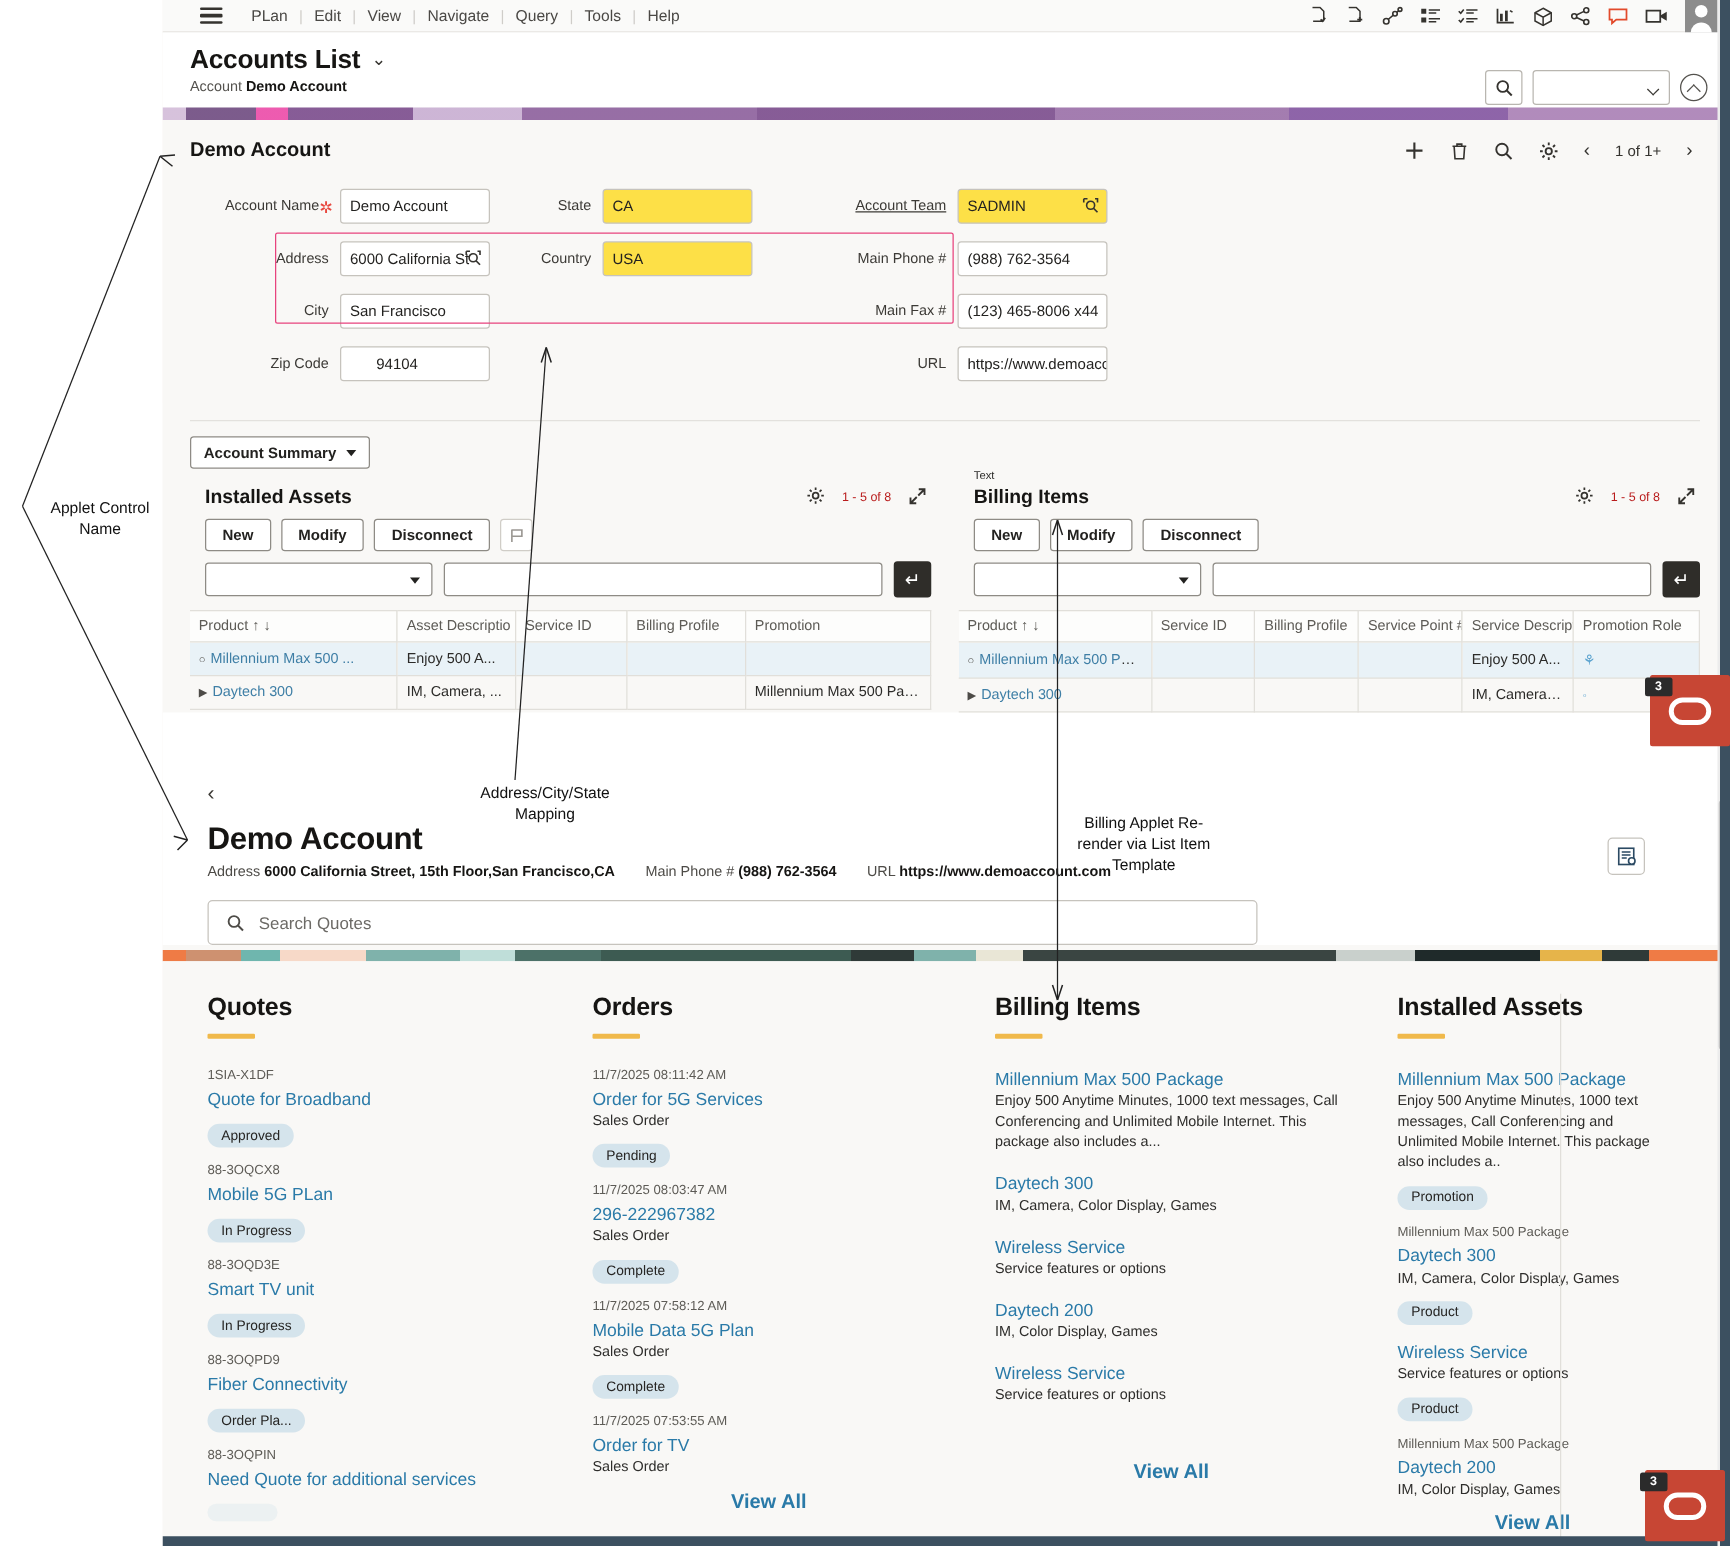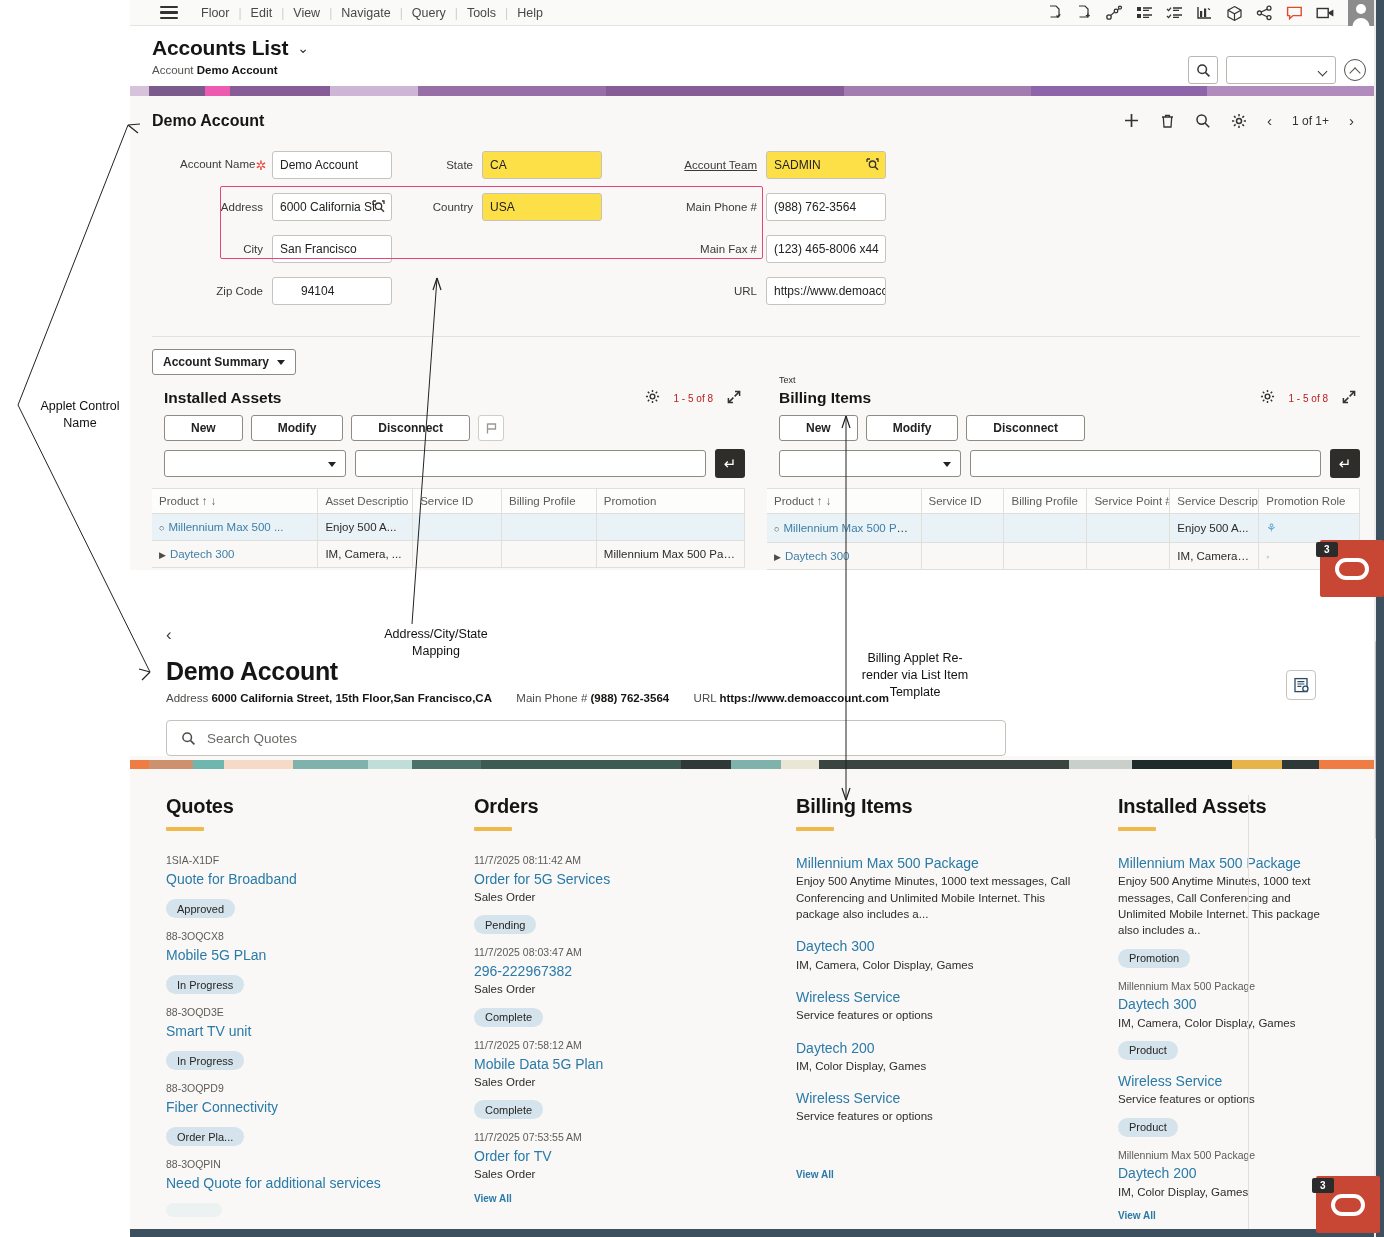--- a/index.html
+++ b/index.html
@@ -112,21 +112,21 @@
   .sumbtn i{ border-left:4px solid transparent;border-right:4px solid transparent;border-top:5px solid #232220;}
 
   
   .lists{ display:flex; gap:22px; padding:8px 22px 0 22px; position:relative;}
   .listapplet{ flex:1; min-width:0; position:relative;}
   .listapplet h3{ margin:6px 0 8px 12px; font-size:15.5px; font-weight:bold; color:#161513;}
   .list-tools{ position:absolute; right:4px; top:6px; display:flex; align-items:center; gap:14px;}
   .list-tools .pg{ font-size:10px; color:#b91c1c; white-space:nowrap;}
   .btnrow{ display:flex; gap:8px; margin:0 0 8px 12px; align-items:center;}
   .gbtn{ border:1px solid #8e8b85; background:#fff; border-radius:3px; height:26px;
-         padding:0 26px; font-size:12px; font-weight:bold; color:#232220; cursor:pointer;
+         padding:0 13px; font-size:12px; font-weight:bold; color:#232220; cursor:pointer;
          display:flex;align-items:center;}
   .flagbtn{ width:26px;height:26px;border:1px solid #d0cdc7;background:#fff;border-radius:3px;
             display:flex;align-items:center;justify-content:center;cursor:pointer;}
   .searchrow{ display:flex; gap:9px; margin:0 0 10px 12px; align-items:center;}
   .dropsel{ width:182px;height:27px;border:1px solid #8e8b85;background:#fff;border-radius:3px;position:relative;cursor:pointer;}
   .dropsel i{position:absolute;right:9px;top:11px;border-left:4px solid transparent;border-right:4px solid transparent;border-top:5px solid #232220;}
   .txtq{ flex:1;height:27px;border:1px solid #8e8b85;background:#fff;border-radius:3px;min-width:0;}
   .gobtn{ width:30px;height:29px;background:#2f2d29;border-radius:3px;color:#fff;
           display:flex;align-items:center;justify-content:center;font-size:15px;cursor:pointer;}
   table.grid{ border-collapse:collapse; width:100%; table-layout:fixed; font-size:11.5px;}
@@ -169,21 +169,21 @@
   .card h3{ margin:0; font-size:20px; font-weight:bold; color:#161513; letter-spacing:-.2px;}
   .rule{ width:38px;height:4px;background:#f0b94b;margin:9px 0 22px 0;border-radius:1px;}
   .entry{ margin-bottom:4px;}
   .e-sub{ font-size:10.5px; color:#5d5b56; line-height:1.5;}
   .e-title{ font-size:14px; color:#2a7aa8; line-height:1.45; cursor:pointer;}
   .e-desc{ font-size:11.5px; color:#2e2d2b; line-height:1.42;}
   .pill{
     display:inline-block; background:#d5e4ec; color:#262523; border-radius:11px;
     font-size:11px; padding:3.5px 11px; margin:10px 0 7px 0;
   }
-  .viewall{ font-size:10px; color:#2a7aa8; font-weight:bold; cursor:pointer; margin-top:10px;}
+  .viewall{ font-size:16px; color:#2a7aa8; font-weight:bold; cursor:pointer; margin-top:10px;text-align:center;}
   .colsep{ position:absolute; width:1px; background:#e1dfda;}
 
   
   .orwidget{ position:absolute; width:64px;height:57px;background:#c74634;border-radius:2px;
     display:flex;align-items:center;justify-content:center; z-index:40;}
   .orwidget .oval{ width:34px;height:22px;border:4px solid #fff;border-radius:12px;}
   .orbadge{ position:absolute; background:#2b2b2b; color:#fff; font-size:10px; font-weight:bold;
     border-radius:2px; padding:2px 8px; z-index:41;}
 
   
@@ -200,21 +200,21 @@
 
 <div id="app">
 
   
   <div class="menubar">
     <div class="hamburger">
         <i></i>
         <i></i>
         <i></i>
       </div>
-    <span class="menuitem">Floor</span>
+    <span class="menuitem">PLan</span>
     <span class="menusep">|</span>
     <span class="menuitem">Edit</span>
     <span class="menusep">|</span>
     <span class="menuitem">View</span>
     <span class="menusep">|</span>
     <span class="menuitem">Navigate</span>
     <span class="menusep">|</span>
     <span class="menuitem">Query</span>
     <span class="menusep">|</span>
     <span class="menuitem">Tools</span>

